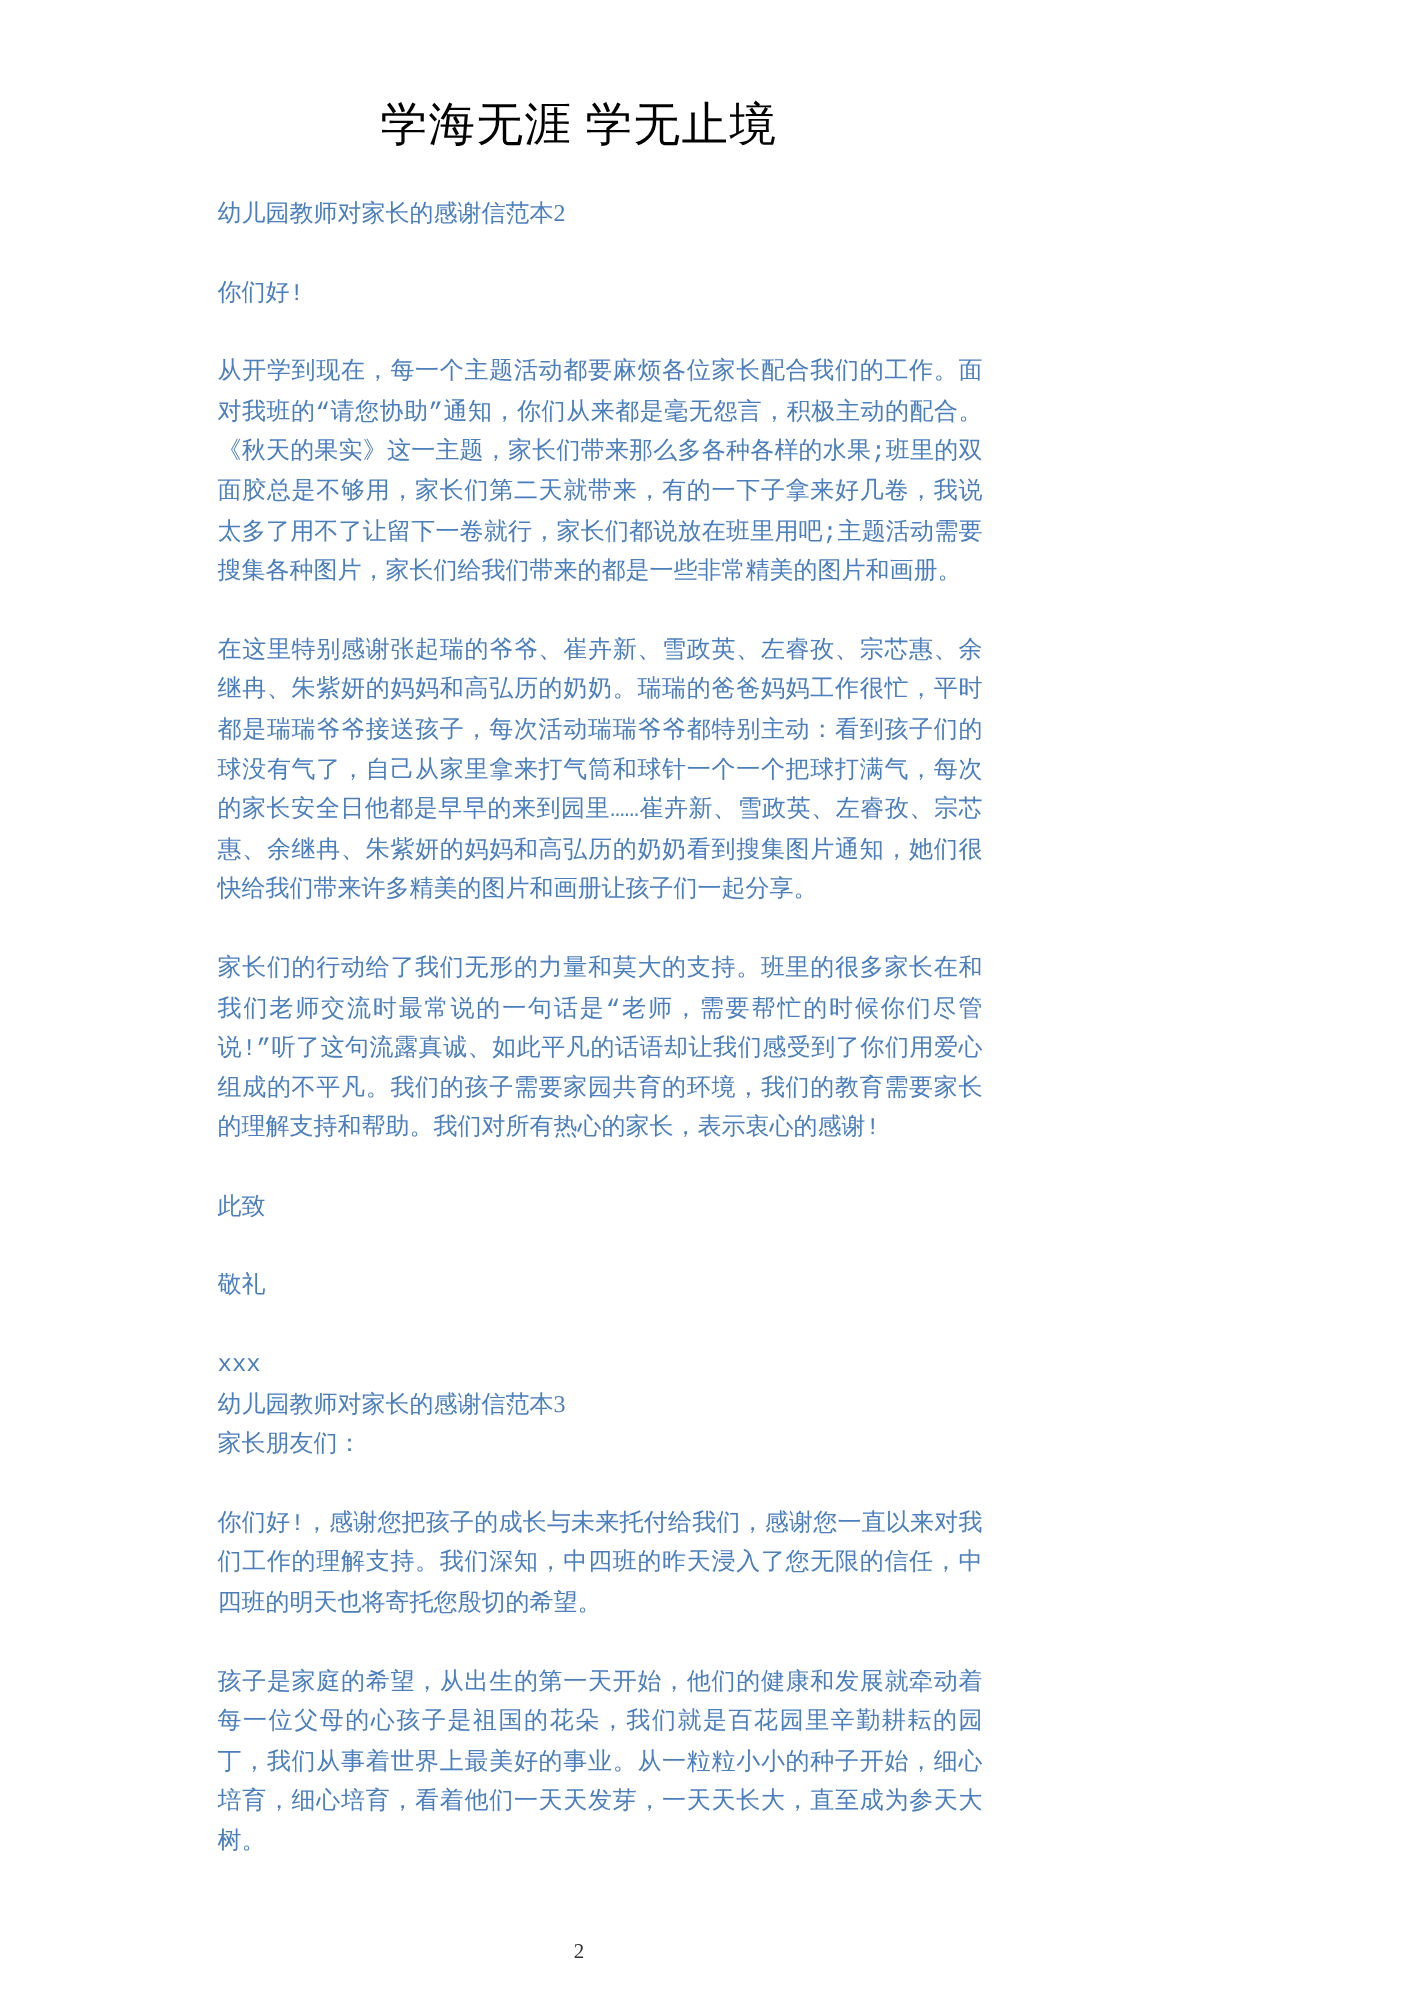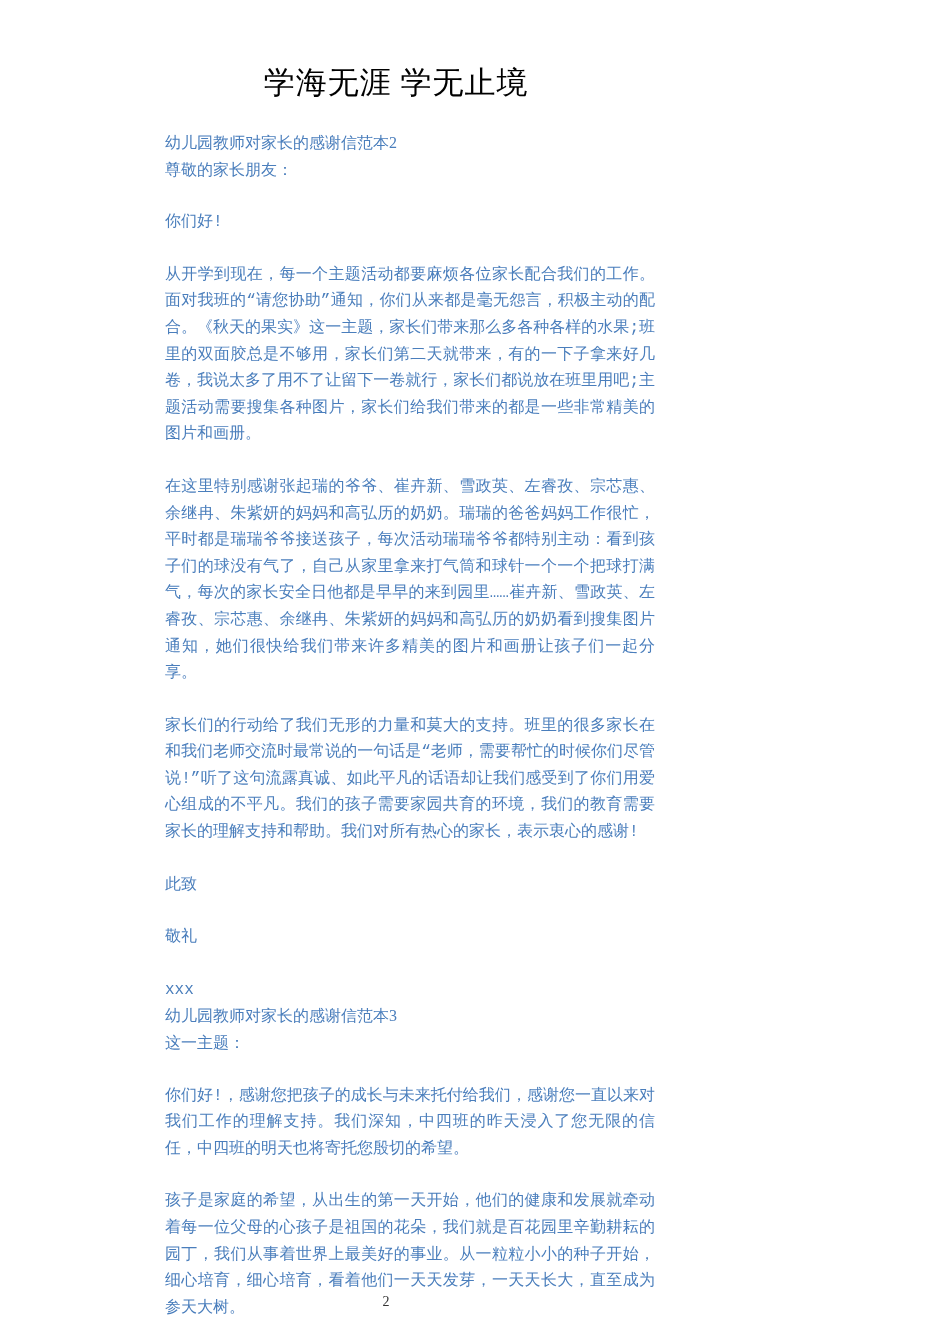--- a/index.html
+++ b/index.html
@@ -13,21 +13,20 @@
     width: 950px;
     background: var(--page-background);
     font-family: "Liberation Serif", "DejaVu Serif", serif;
   }
   .page {
     position: relative;
     width: 772px;
     height: 1344px;
     background: var(--page-background);
     overflow: hidden;
-    padding-left: 20px;
   }
   .doc-title {
     margin-top: 62px;
     text-align: center;
     font-size: 31px;
     font-weight: 400;
     letter-spacing: 1px;
     color: var(--title-text);
     font-family: "Liberation Serif", "DejaVu Serif", serif;
   }
@@ -53,29 +52,28 @@
 </style>
 </head>
 <body>
 
 <div class="page">
 
   <h1 class="doc-title">学海无涯 学无止境</h1>
 
   <div class="doc-body">
     <p class="para">幼儿园教师对家长的感谢信范本2</p>
-    <p class="para">尊敬的家长朋友：</p>
     <p class="para gap">你们好!</p>
     <p class="para gap">从开学到现在，每一个主题活动都要麻烦各位家长配合我们的工作。面对我班的“请您协助”通知，你们从来都是毫无怨言，积极主动的配合。《秋天的果实》这一主题，家长们带来那么多各种各样的水果;班里的双面胶总是不够用，家长们第二天就带来，有的一下子拿来好几卷，我说太多了用不了让留下一卷就行，家长们都说放在班里用吧;主题活动需要搜集各种图片，家长们给我们带来的都是一些非常精美的图片和画册。</p>
     <p class="para gap">在这里特别感谢张起瑞的爷爷、崔卉新、雪政英、左睿孜、宗芯惠、余继冉、朱紫妍的妈妈和高弘历的奶奶。瑞瑞的爸爸妈妈工作很忙，平时都是瑞瑞爷爷接送孩子，每次活动瑞瑞爷爷都特别主动：看到孩子们的球没有气了，自己从家里拿来打气筒和球针一个一个把球打满气，每次的家长安全日他都是早早的来到园里……崔卉新、雪政英、左睿孜、宗芯惠、余继冉、朱紫妍的妈妈和高弘历的奶奶看到搜集图片通知，她们很快给我们带来许多精美的图片和画册让孩子们一起分享。</p>
     <p class="para gap">家长们的行动给了我们无形的力量和莫大的支持。班里的很多家长在和我们老师交流时最常说的一句话是“老师，需要帮忙的时候你们尽管说!”听了这句流露真诚、如此平凡的话语却让我们感受到了你们用爱心组成的不平凡。我们的孩子需要家园共育的环境，我们的教育需要家长的理解支持和帮助。我们对所有热心的家长，表示衷心的感谢!</p>
     <p class="para gap">此致</p>
     <p class="para gap">敬礼</p>
     <p class="para gap">xxx</p>
     <p class="para">幼儿园教师对家长的感谢信范本3</p>
-    <p class="para">这一主题：</p>
+    <p class="para">家长朋友们：</p>
     <p class="para gap">你们好!，感谢您把孩子的成长与未来托付给我们，感谢您一直以来对我们工作的理解支持。我们深知，中四班的昨天浸入了您无限的信任，中四班的明天也将寄托您殷切的希望。</p>
     <p class="para gap">孩子是家庭的希望，从出生的第一天开始，他们的健康和发展就牵动着每一位父母的心孩子是祖国的花朵，我们就是百花园里辛勤耕耘的园丁，我们从事着世界上最美好的事业。从一粒粒小小的种子开始，细心培育，细心培育，看着他们一天天发芽，一天天长大，直至成为参天大树。</p>
   </div>
 
   <div class="page-footer">2</div>
 
 </div>
 
 </body></html>

